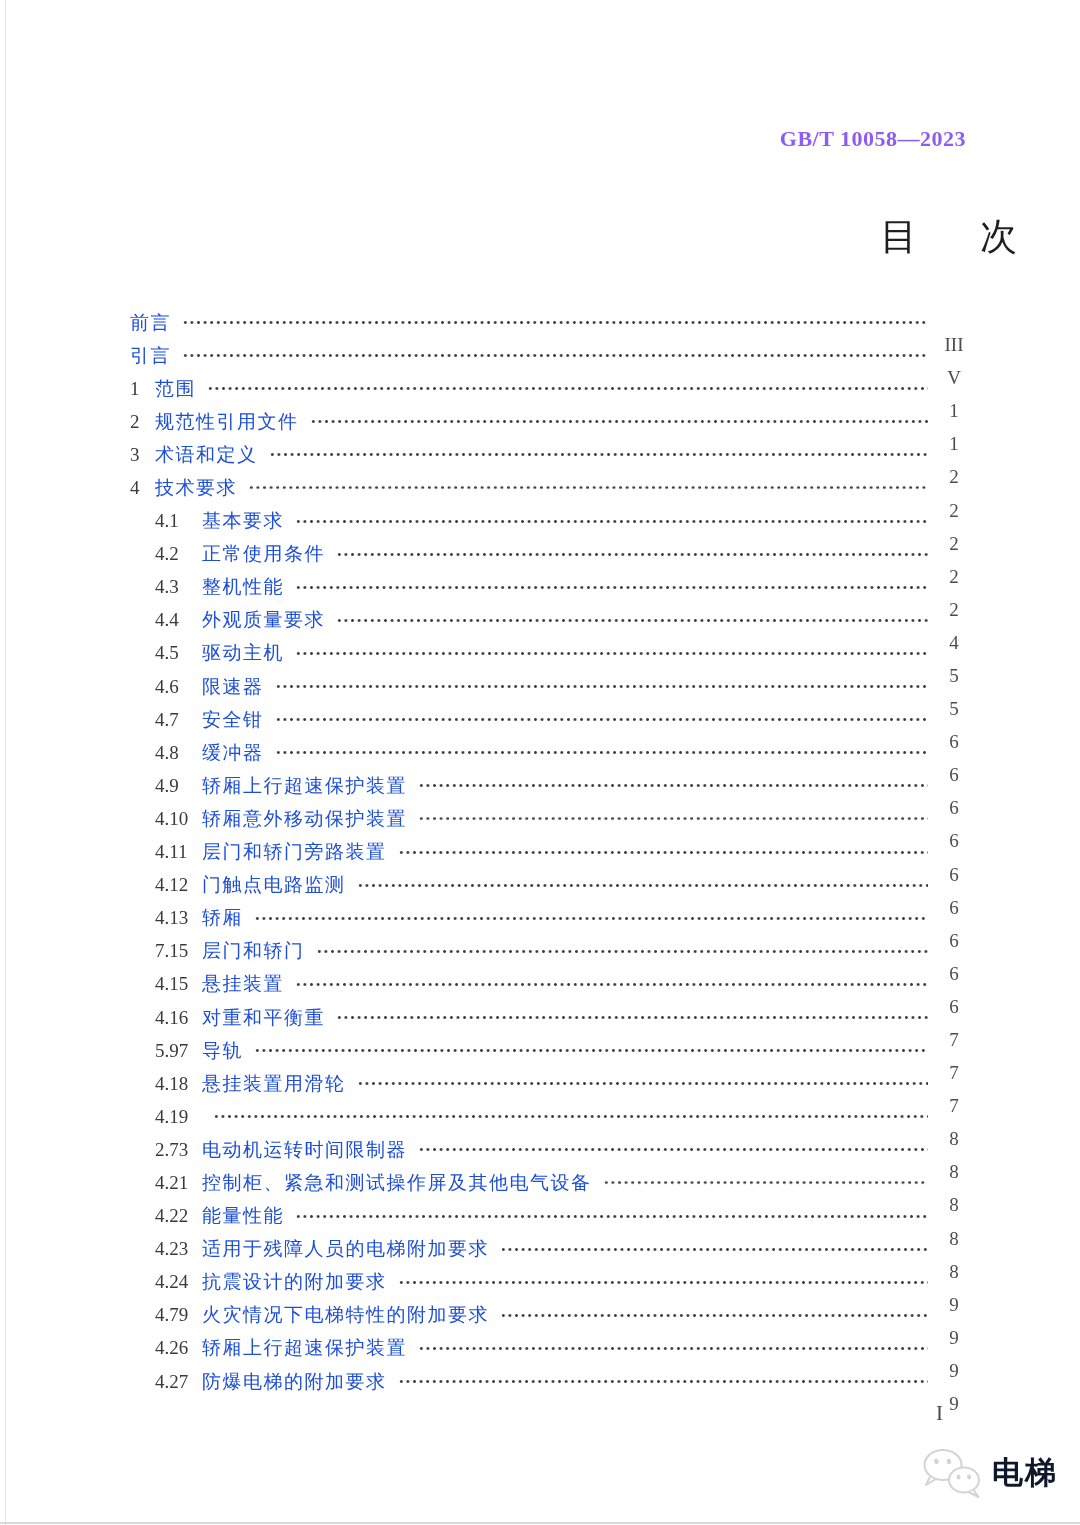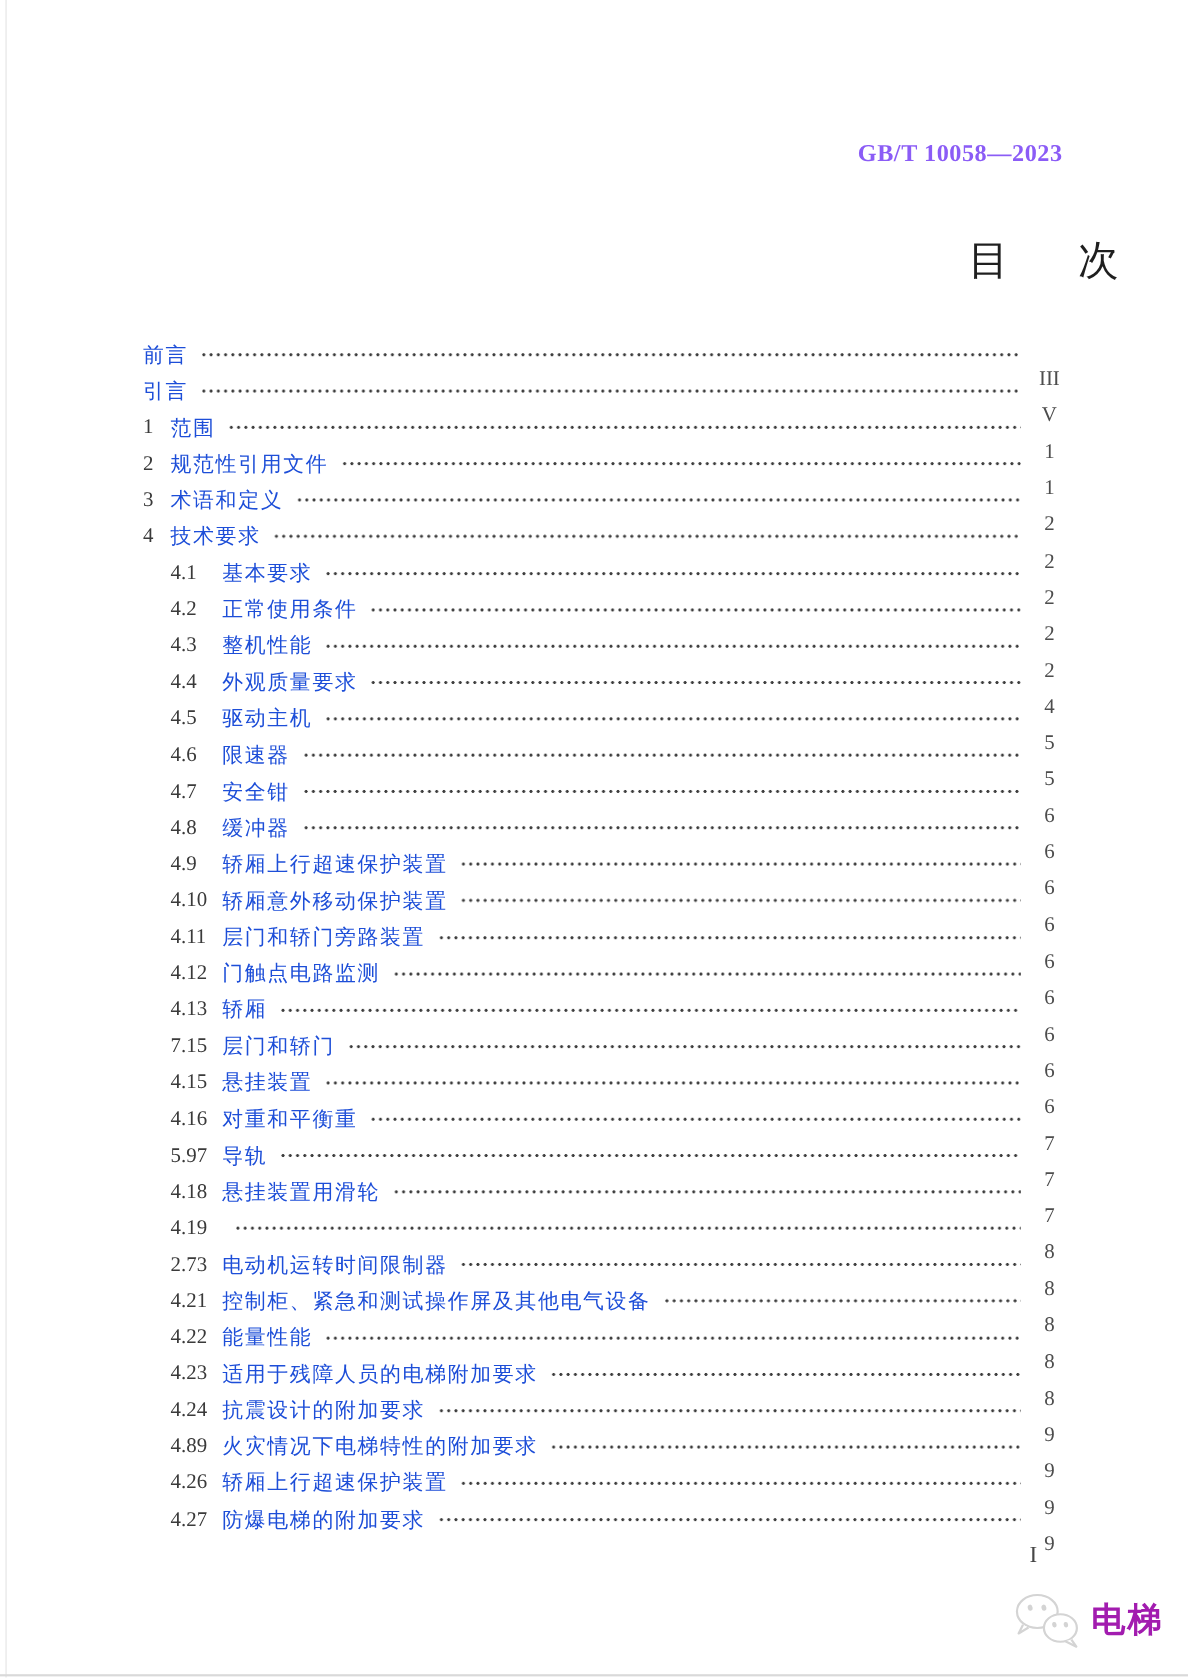--- a/index.html
+++ b/index.html
@@ -105,21 +105,21 @@
     top: 1447px;
     right: 22px;
     display: flex;
     align-items: center;
     gap: 7px;
   }
   .watermark .wm-label {
     font-size: 31px;
     font-weight: 700;
     letter-spacing: 2px;
-    color: #a21caf;
+    color: #0f172a;
     font-family: "Liberation Sans", "DejaVu Sans", sans-serif;
   }
 </style>
 </head>
 <body>
 
 <div class="sheet">
 
   <div class="edge-left"></div>
   <div class="edge-bottom"></div>
@@ -332,21 +332,21 @@
   </div>
 
   <div class="row lvl1">
     <span class="num">4.24</span>
     <span class="ttl">抗震设计的附加要求</span>
     <span class="leader"></span>
     <span class="pg">9</span>
   </div>
 
   <div class="row lvl1">
-    <span class="num">4.89</span>
+    <span class="num">4.79</span>
     <span class="ttl">火灾情况下电梯特性的附加要求</span>
     <span class="leader"></span>
     <span class="pg">9</span>
   </div>
 
   <div class="row lvl1">
     <span class="num">4.26</span>
     <span class="ttl">轿厢上行超速保护装置</span>
     <span class="leader"></span>
     <span class="pg">9</span>

